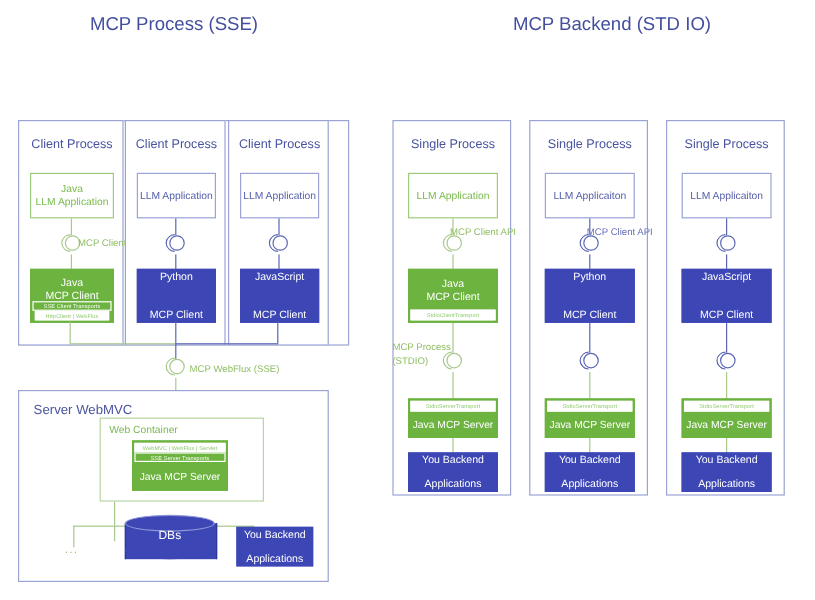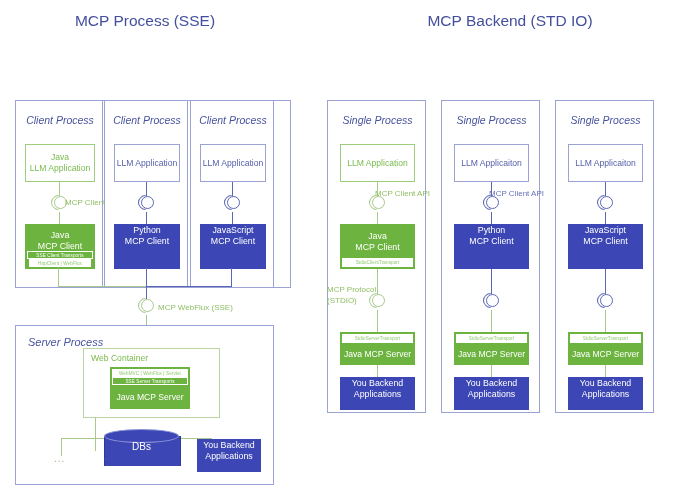--- a/index.html
+++ b/index.html
@@ -6,31 +6,31 @@
   body{width:679px;height:500px;position:relative;overflow:hidden;
        font-family:"Liberation Sans","DejaVu Sans",sans-serif;
        color:#4550a8;-webkit-font-smoothing:antialiased;}
   .abs{position:absolute;box-sizing:border-box;}
 
   
   .page-title{font-size:15.5px;color:#434f9e;text-align:center;white-space:nowrap;}
 
   
   .proc{border:1px solid #9aa3d4;background:#fff;}
-  .proc-label{font-size:10.5px;color:#48539f;text-align:center;white-space:nowrap;font-style:italic;}
+  .proc-label{font-size:10.5px;color:#48539f;text-align:center;white-space:nowrap;}
 
   
   .box{border:1px solid #9aa3d4;background:#fff;display:flex;align-items:center;
        justify-content:center;text-align:center;line-height:1.28;}
   .box.green-outline{border-color:#9dcc7d;color:#79bb4e;}
   .box.blue-outline{color:#5661ab;}
   .box-txt{font-size:8.6px;}
 
   
-  .filled{display:flex;flex-direction:column;align-items:center;justify-content:flex-start;
+  .filled{display:flex;flex-direction:column;align-items:center;justify-content:space-between;
           text-align:center;color:#ffffff;line-height:1.3;}
   .filled.green{background:#6cb33f;border:1px solid #6cb33f;}
   .filled.blue{background:#3c46b4;border:1px solid #3c46b4;}
   .filled .t1{font-size:8.8px;}
   .filled .t2{font-size:8.8px;}
 
   
   .chip{border:1px solid #ffffff;background:#6cb33f;color:#ffffff;
         font-size:4.6px;text-align:center;letter-spacing:.1px;
         display:flex;align-items:center;justify-content:center;white-space:nowrap;}
@@ -142,21 +142,21 @@
 <div class="ln v b" style="left:146px;top:268px;height:18px;"></div>
 <div class="ln v b" style="left:146px;top:286px;height:13px;"></div>
 <div class="node" style="left:138px;top:298px;">
   <div class="arc"></div>
     <div class="ring"></div>
 </div>
 <div class="abs note g" style="left:158px;top:303px;">MCP WebFlux (SSE)</div>
 <div class="ln v g" style="left:146px;top:315px;height:10px;"></div>
 
 <div class="abs proc" style="left:15px;top:325px;width:259px;height:160px;">
-  <div class="abs proc-label" style="left:12px;top:10px;width:130px;text-align:left;font-size:11px;">Server Process</div>
+  <div class="abs proc-label" style="left:12px;top:10px;width:130px;text-align:left;font-size:11px;">Server WebMVC</div>
 
   <div class="abs" style="left:67px;top:22px;width:137px;height:70px;border:1px solid #b8d5a2;background:#fff;">
     <div class="abs" style="left:7px;top:4px;font-size:8.6px;color:#7bb94f;">Web Container</div>
   </div>
 
   <div class="abs filled green" style="left:94px;top:41px;width:80px;height:42px;justify-content:flex-end;padding-bottom:5px;">
     <span style="font-size:8.6px;">Java MCP Server</span>
   </div>
   <div class="abs chip wchip" style="left:96px;top:43px;width:76px;height:8px;">WebMVC | WebFlux | Servlet</div>
   <div class="abs chip" style="left:96px;top:51px;width:76px;height:8px;">SSE Server Transports</div>
@@ -207,21 +207,21 @@
     <span style="font-size:8.6px;">Java MCP Server</span>
   </div>
   <div class="abs chip wchip" style="left:14px;top:233px;width:71px;height:9px;">StdioServerTransport</div>
   <div class="ln v g" style="left:49px;top:264px;height:12px;"></div>
   <div class="abs filled blue" style="left:12px;top:276px;width:75px;height:33px;">
     <span class="t1">You Backend</span>
     <span class="t2">Applications</span>
   </div>
 </div>
 <div class="abs note g" style="left:375px;top:189px;font-size:8px;">MCP Client API</div>
-<div class="abs note g" style="left:327px;top:285px;font-size:8px;">MCP Protocol</div>
+<div class="abs note g" style="left:327px;top:285px;font-size:8px;">MCP Process</div>
 <div class="abs note g" style="left:327px;top:296px;font-size:8px;">(STDIO)</div>
 
 <div class="abs proc" style="left:441px;top:100px;width:99px;height:313px;">
   <div class="abs proc-label" style="left:0;top:13px;width:99px;">Single Process</div>
   <div class="abs box blue-outline" style="left:12px;top:43px;width:75px;height:38px;">
     <span class="box-txt">LLM Applicaiton</span>
   </div>
   <div class="ln v b" style="left:49px;top:81px;height:14px;"></div>
   <div class="node bl" style="left:41px;top:94px;">
     <div class="arc"></div>

